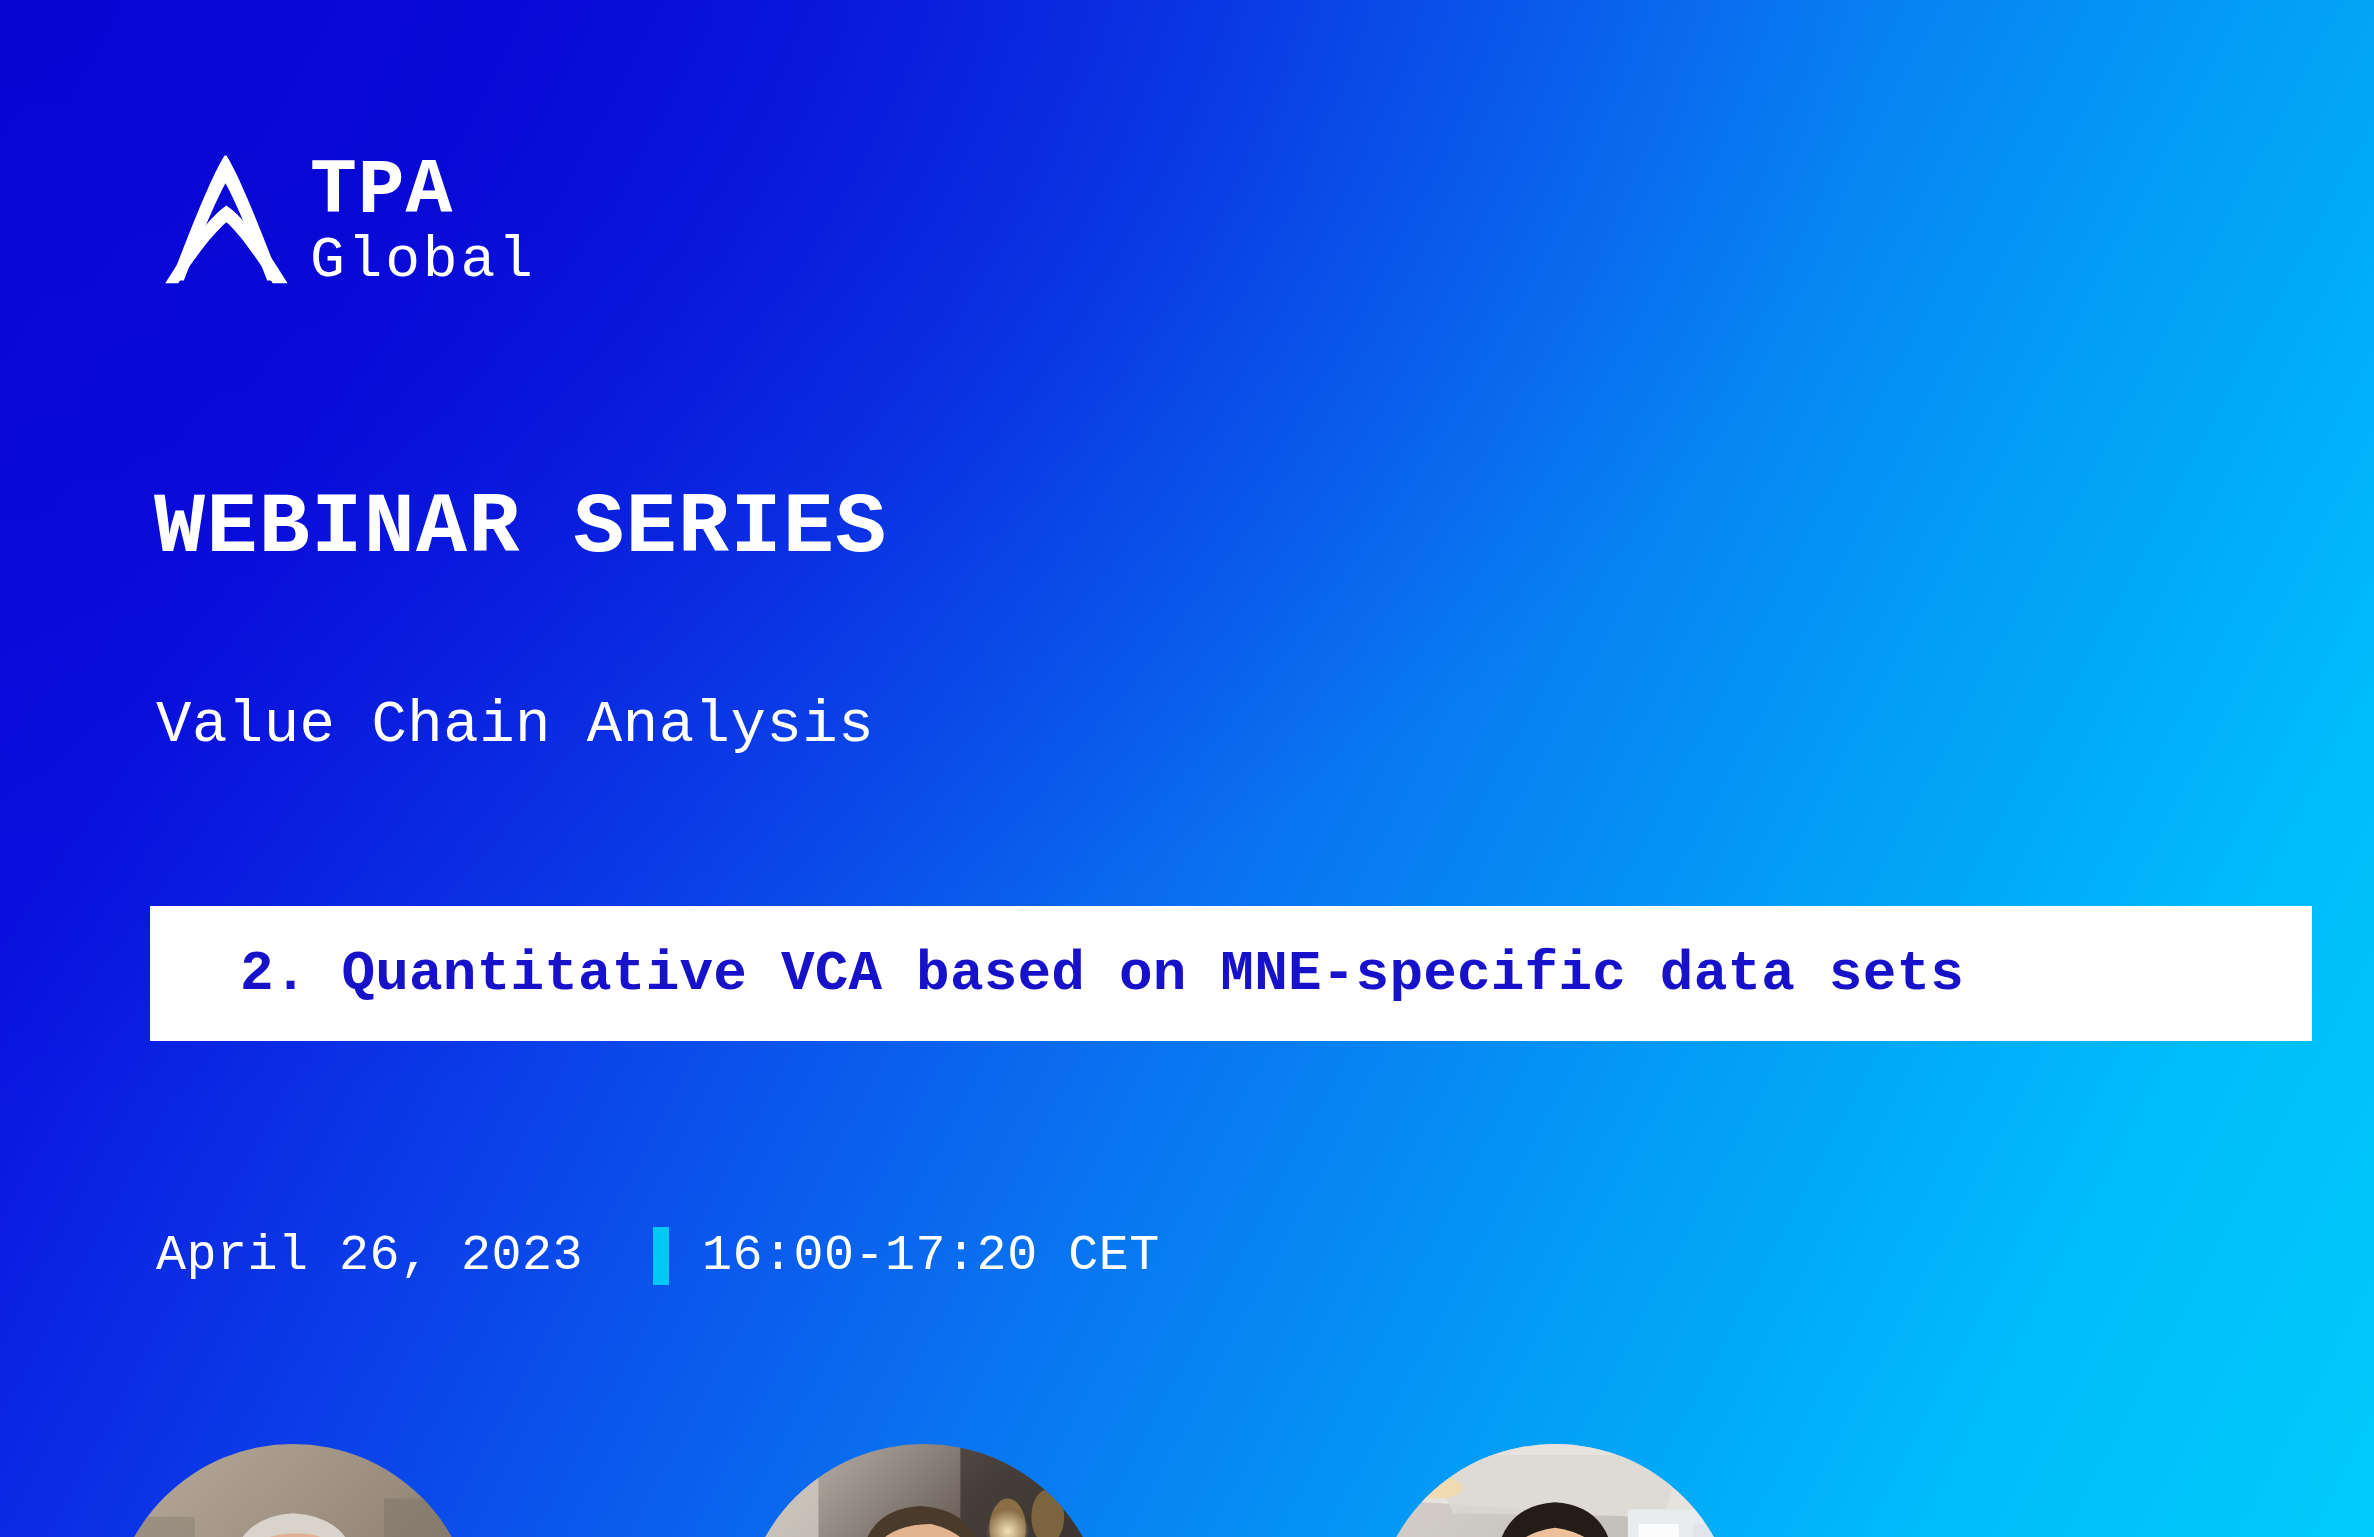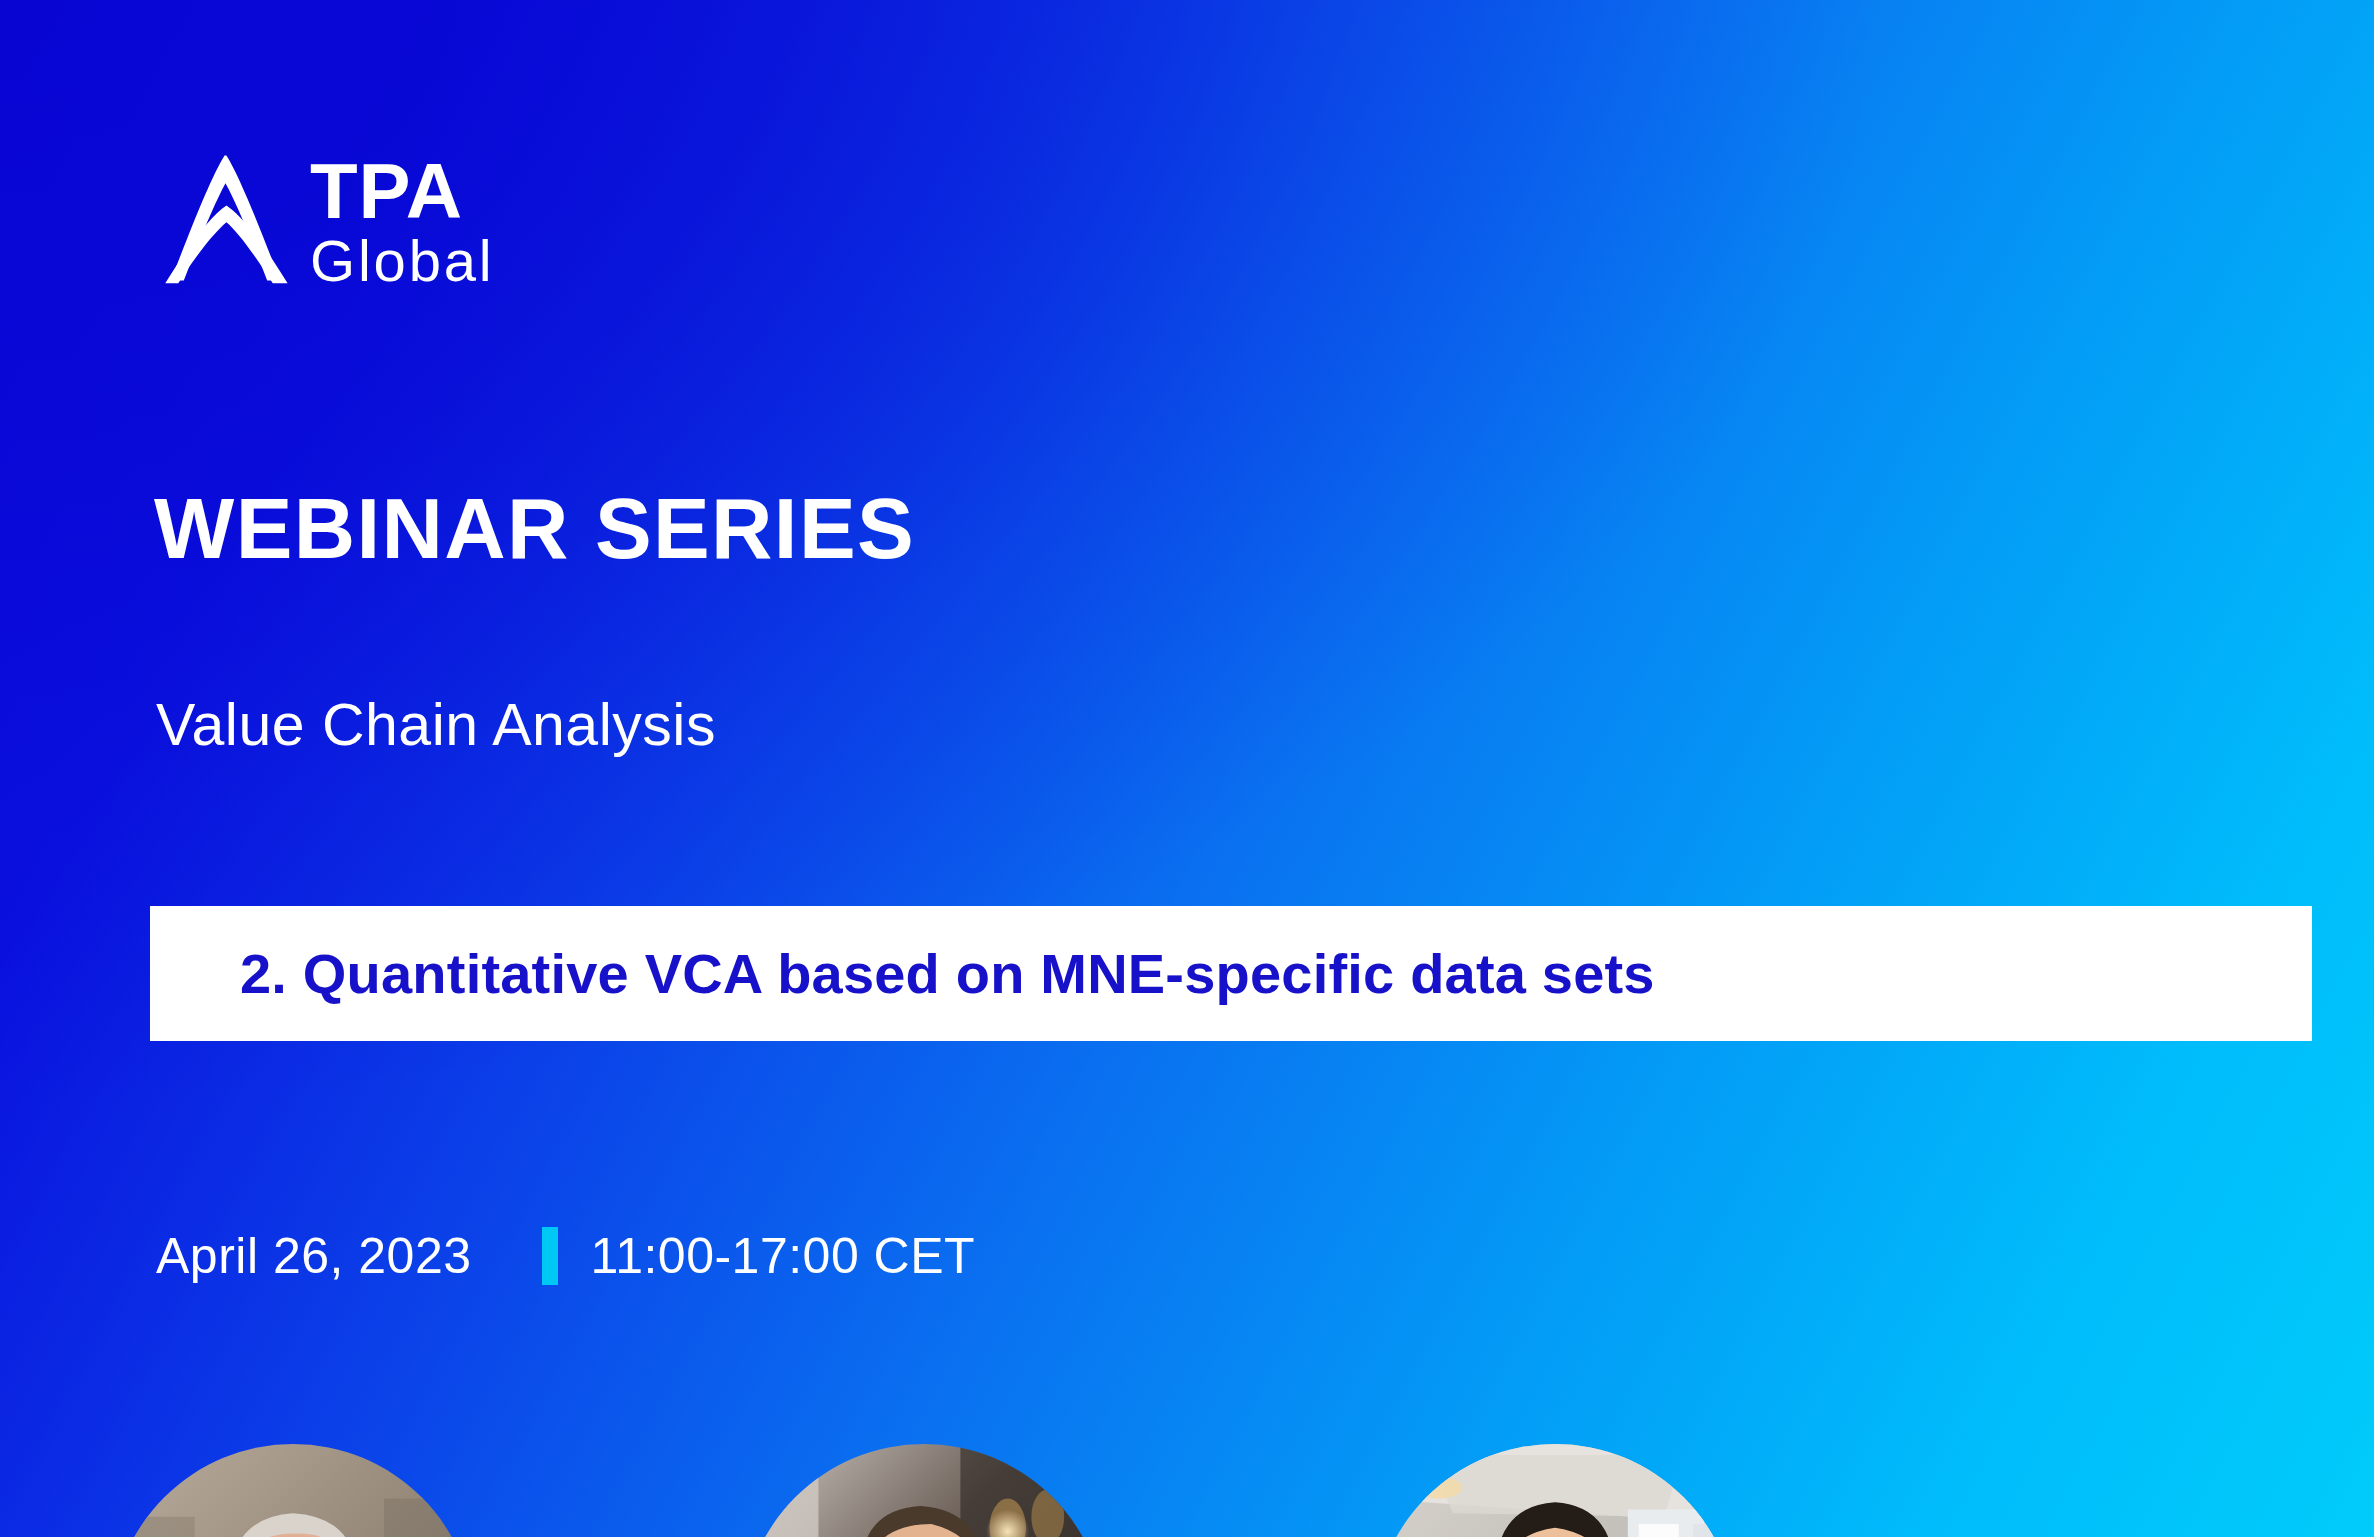--- a/index.html
+++ b/index.html
@@ -5,21 +5,21 @@
   html, body {
     margin: 0;
     padding: 0;
     background: #000;
   }
   #poster {
     position: relative;
     width: 2375px;
     height: 1538px;
     overflow: hidden;
-    font-family: Liberation Sans, sans-serif;
+    font-family: Liberation Mono, monospace;
     
     background:
       linear-gradient(118deg,
         #0a07dc 0%,
         #0a12df 16%,
         #0b3fe8 34%,
         #0a6ff0 52%,
         #039bf6 70%,
         #00bcfb 86%,
         #00ccfa 100%);
@@ -177,21 +177,21 @@
   <div class="series-title">WEBINAR SERIES</div>
   <div class="series-subtitle">Value Chain Analysis</div>
 
   <div class="title-bar">
     <span class="title-bar-text">2. Quantitative VCA based on MNE-specific data sets</span>
   </div>
 
   <div class="datetime-row">
     <span class="date-text">April 26, 2023</span>
     <span class="dt-divider"></span>
-    <span class="time-text">11:00-17:00 CET</span>
+    <span class="time-text">16:00-17:20 CET</span>
   </div>
 
   <div class="speakers">
 
     <div class="speaker">
       <div class="avatar">
         <svg viewBox="0 0 200 200" preserveAspectRatio="xMidYMid slice">
           <defs>
             <linearGradient id="bg1" x1="0" y1="0" x2="1" y2="1">
               <stop offset="0%" stop-color="#b9ac9c"></stop>

